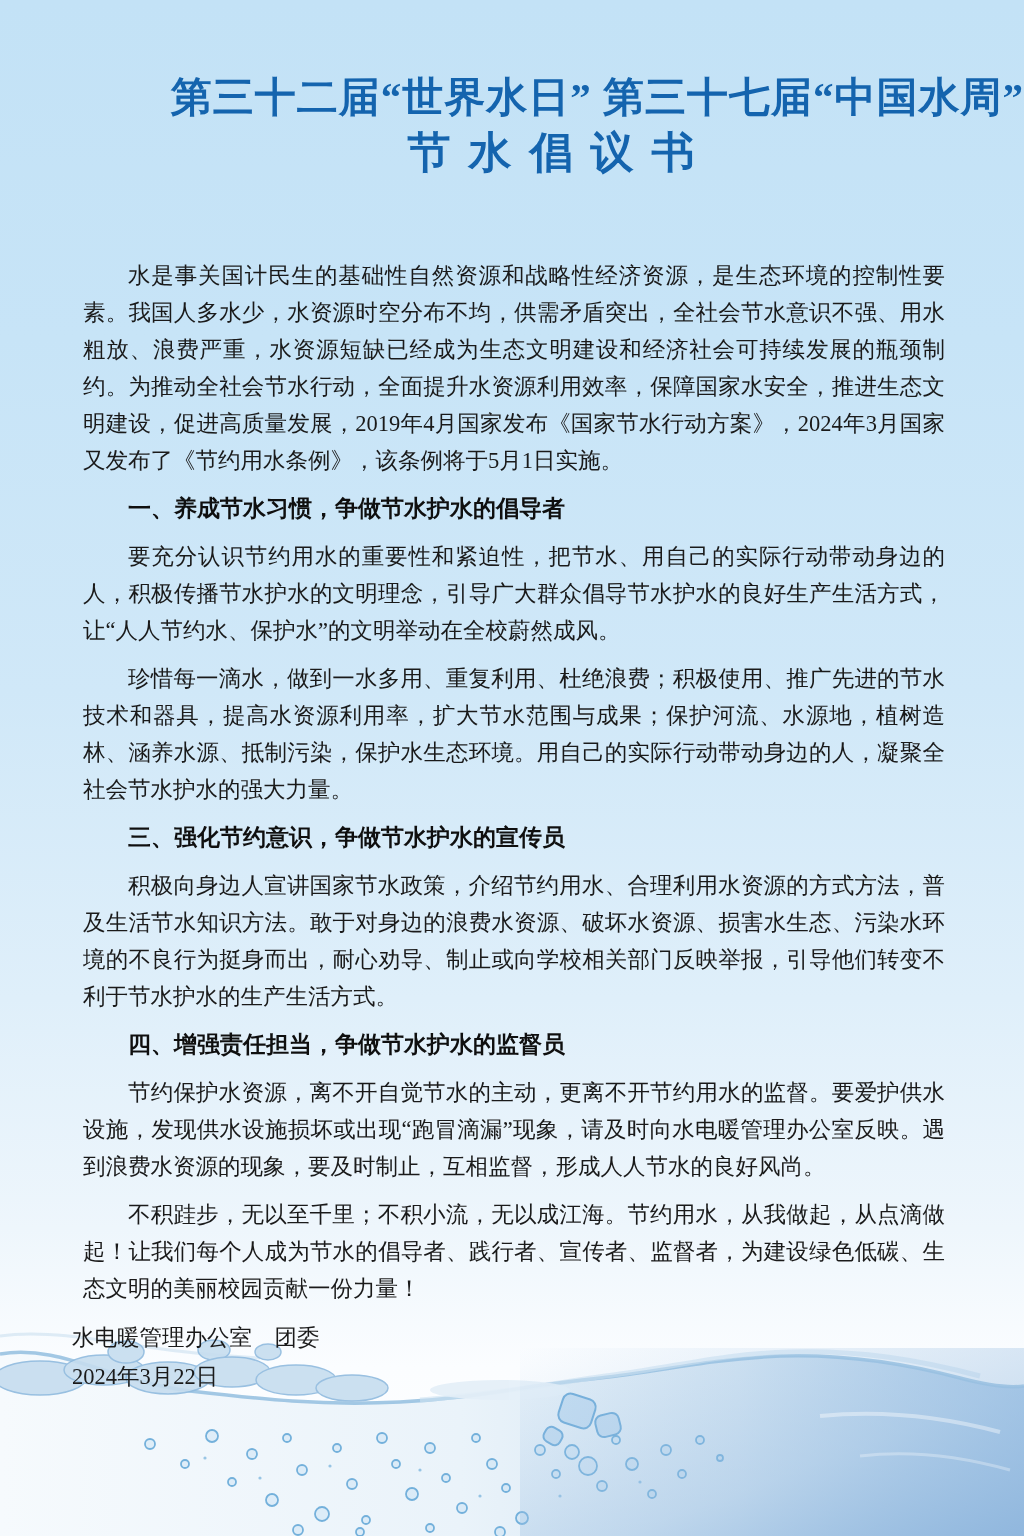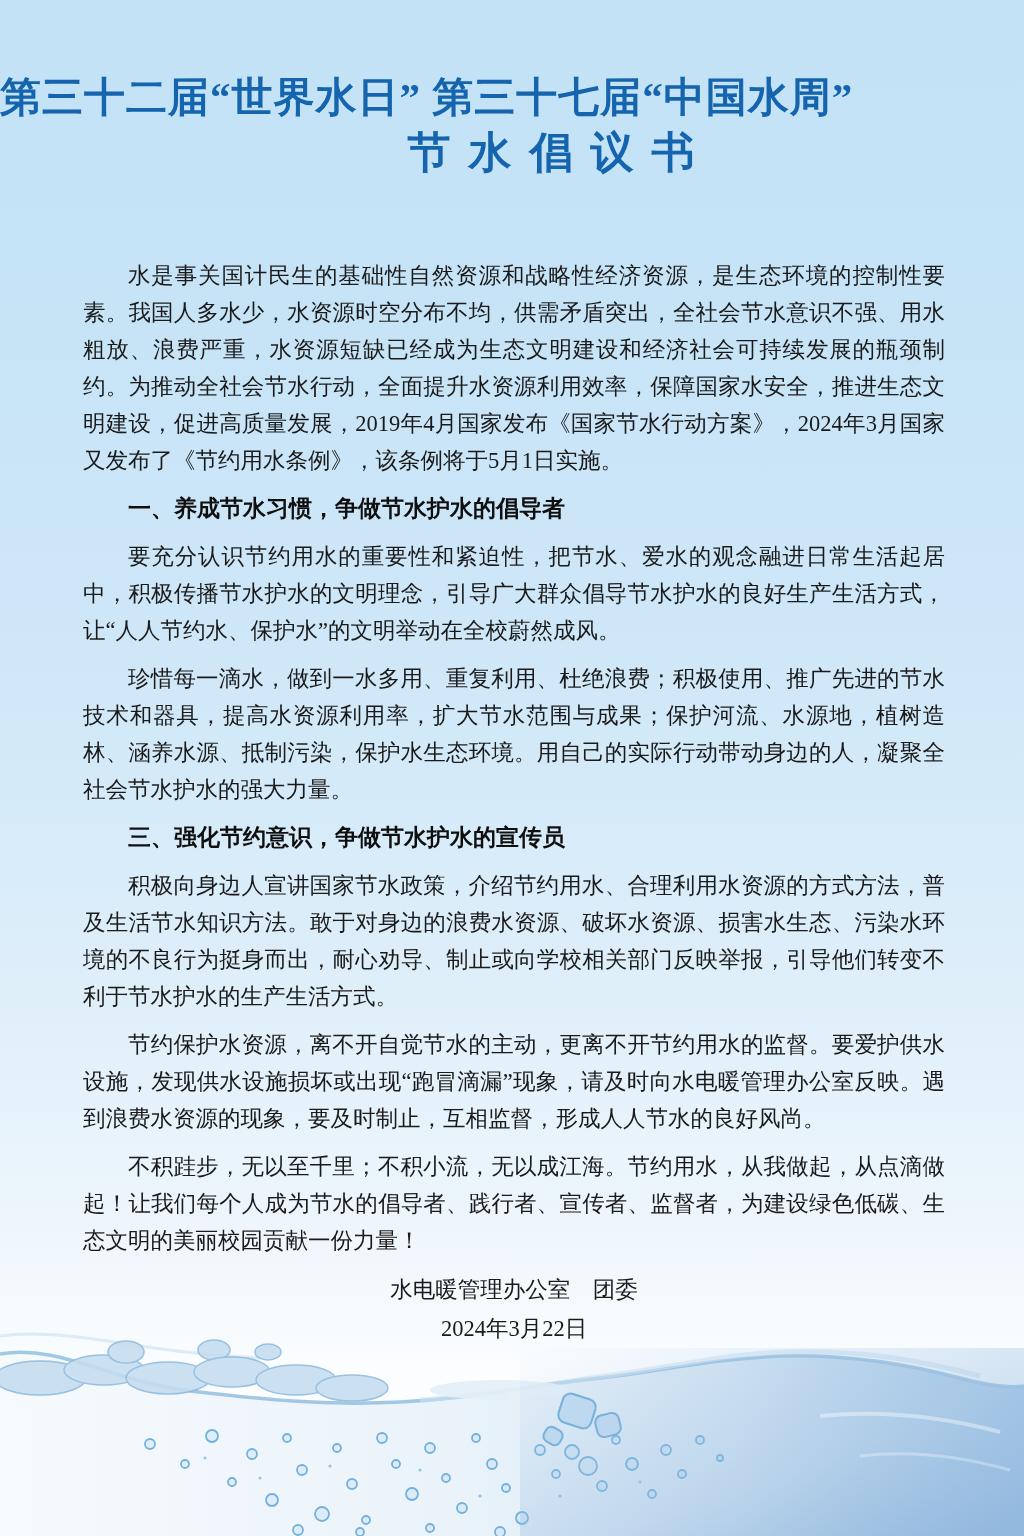--- a/index.html
+++ b/index.html
@@ -3,41 +3,41 @@
 <meta charset="utf-8">
 <style>
   html,body{margin:0;padding:0;}
   body{
     width:1024px;height:1536px;position:relative;overflow:hidden;
     background:linear-gradient(180deg,#c3e2f6 0%,#c7e4f7 22%,#d0e8f8 45%,#dfeffa 65%,#eef6fc 80%,#fbfdff 89%,#ffffff 100%);
     font-family:"Liberation Serif","DejaVu Serif",serif;
   }
   .page{position:absolute;inset:0;}
   .title-1{
-    position:absolute;top:70px;left:0;width:100%;text-align:left;
+    position:absolute;top:70px;left:0;width:100%;text-align:right;
     font-size:41px;font-weight:bold;color:#1464ae;letter-spacing:1px;
     font-family:"Liberation Serif","DejaVu Serif",serif;
   }
   .title-2{
     position:absolute;top:124px;left:0;width:100%;text-align:center;
     font-size:43px;font-weight:bold;color:#1464ae;letter-spacing:18px;text-indent:18px;
     font-family:"Liberation Serif","DejaVu Serif",serif;
     padding-left:39px;
   }
   .content{
     position:absolute;top:246px;left:72px;width:884px;
     font-size:22.5px;line-height:37px;color:#1a1a1a;text-align:justify;
   }
   .content p{margin:11px;text-indent:2em;}
   .section-heading{
     margin:10px;text-indent:2em;font-size:23px;line-height:37px;font-weight:bold;color:#0f0f0f;
     font-family:"Liberation Sans","DejaVu Sans",sans-serif;
   }
   .theme-bold{font-weight:bold;}
-  .signature{margin-top:8px;text-align:center;line-height:39px;}
+  .signature{margin-top:8px;text-align:left;line-height:39px;}
   .signature div{text-indent:0;}
   .water-splash{position:absolute;left:0;bottom:0;width:1024px;height:250px;display:block;}
 </style>
 </head>
 <body>
 
 <div class="page">
 
   <svg class="water-splash" viewBox="0 0 1024 250" preserveAspectRatio="none" xmlns="http://www.w3.org/2000/svg">
     <defs>
@@ -135,27 +135,28 @@
     <path d="M860,170 C910,164 960,170 1010,184" fill="none" stroke="#ffffff" stroke-width="3" opacity="0.3"></path>
   </svg>
 
   <div class="title-1">第三十二届“世界水日” 第三十七届“中国水周”</div>
   <div class="title-2">节水倡议书</div>
 
   <div class="content">
     <p>水是事关国计民生的基础性自然资源和战略性经济资源，是生态环境的控制性要素。我国人多水少，水资源时空分布不均，供需矛盾突出，全社会节水意识不强、用水粗放、浪费严重，水资源短缺已经成为生态文明建设和经济社会可持续发展的瓶颈制约。为推动全社会节水行动，全面提升水资源利用效率，保障国家水安全，推进生态文明建设，促进高质量发展，2019年4月国家发布《国家节水行动方案》，2024年3月国家又发布了《节约用水条例》，该条例将于5月1日实施。</p>
 
     <h3 class="section-heading">一、养成节水习惯，争做节水护水的倡导者</h3>
-    <p>要充分认识节约用水的重要性和紧迫性，把节水、爱水的观念融进日常生活起居中，积极传播节水护水的文明理念，引导广大群众倡导节水护水的良好生产生活方式，让“人人节约水、保护水”的文明举动在全校蔚然成风。</p>
+    <p>要充分认识节约用水的重要性和紧迫性，把节水、用自己的实际行动带动身边的人，积极传播节水护水的文明理念，引导广大群众倡导节水护水的良好生产生活方式，让“人人节约水、保护水”的文明举动在全校蔚然成风。</p>
 
     <p>珍惜每一滴水，做到一水多用、重复利用、杜绝浪费；积极使用、推广先进的节水技术和器具，提高水资源利用率，扩大节水范围与成果；保护河流、水源地，植树造林、涵养水源、抵制污染，保护水生态环境。用自己的实际行动带动身边的人，凝聚全社会节水护水的强大力量。</p>
 
     <h3 class="section-heading">三、强化节约意识，争做节水护水的宣传员</h3>
     <p>积极向身边人宣讲国家节水政策，介绍节约用水、合理利用水资源的方式方法，普及生活节水知识方法。敢于对身边的浪费水资源、破坏水资源、损害水生态、污染水环境的不良行为挺身而出，耐心劝导、制止或向学校相关部门反映举报，引导他们转变不利于节水护水的生产生活方式。</p>
 
+    <h3 class="section-heading">四、增强责任担当，争做节水护水的监督员</h3>
     <p>节约保护水资源，离不开自觉节水的主动，更离不开节约用水的监督。要爱护供水设施，发现供水设施损坏或出现“跑冒滴漏”现象，请及时向水电暖管理办公室反映。遇到浪费水资源的现象，要及时制止，互相监督，形成人人节水的良好风尚。</p>
 
     <p>不积跬步，无以至千里；不积小流，无以成江海。节约用水，从我做起，从点滴做起！让我们每个人成为节水的倡导者、践行者、宣传者、监督者，为建设绿色低碳、生态文明的美丽校园贡献一份力量！</p>
 
     <div class="signature">
       <div>水电暖管理办公室　团委</div>
       <div>2024年3月22日</div>
     </div>
   </div>
 

